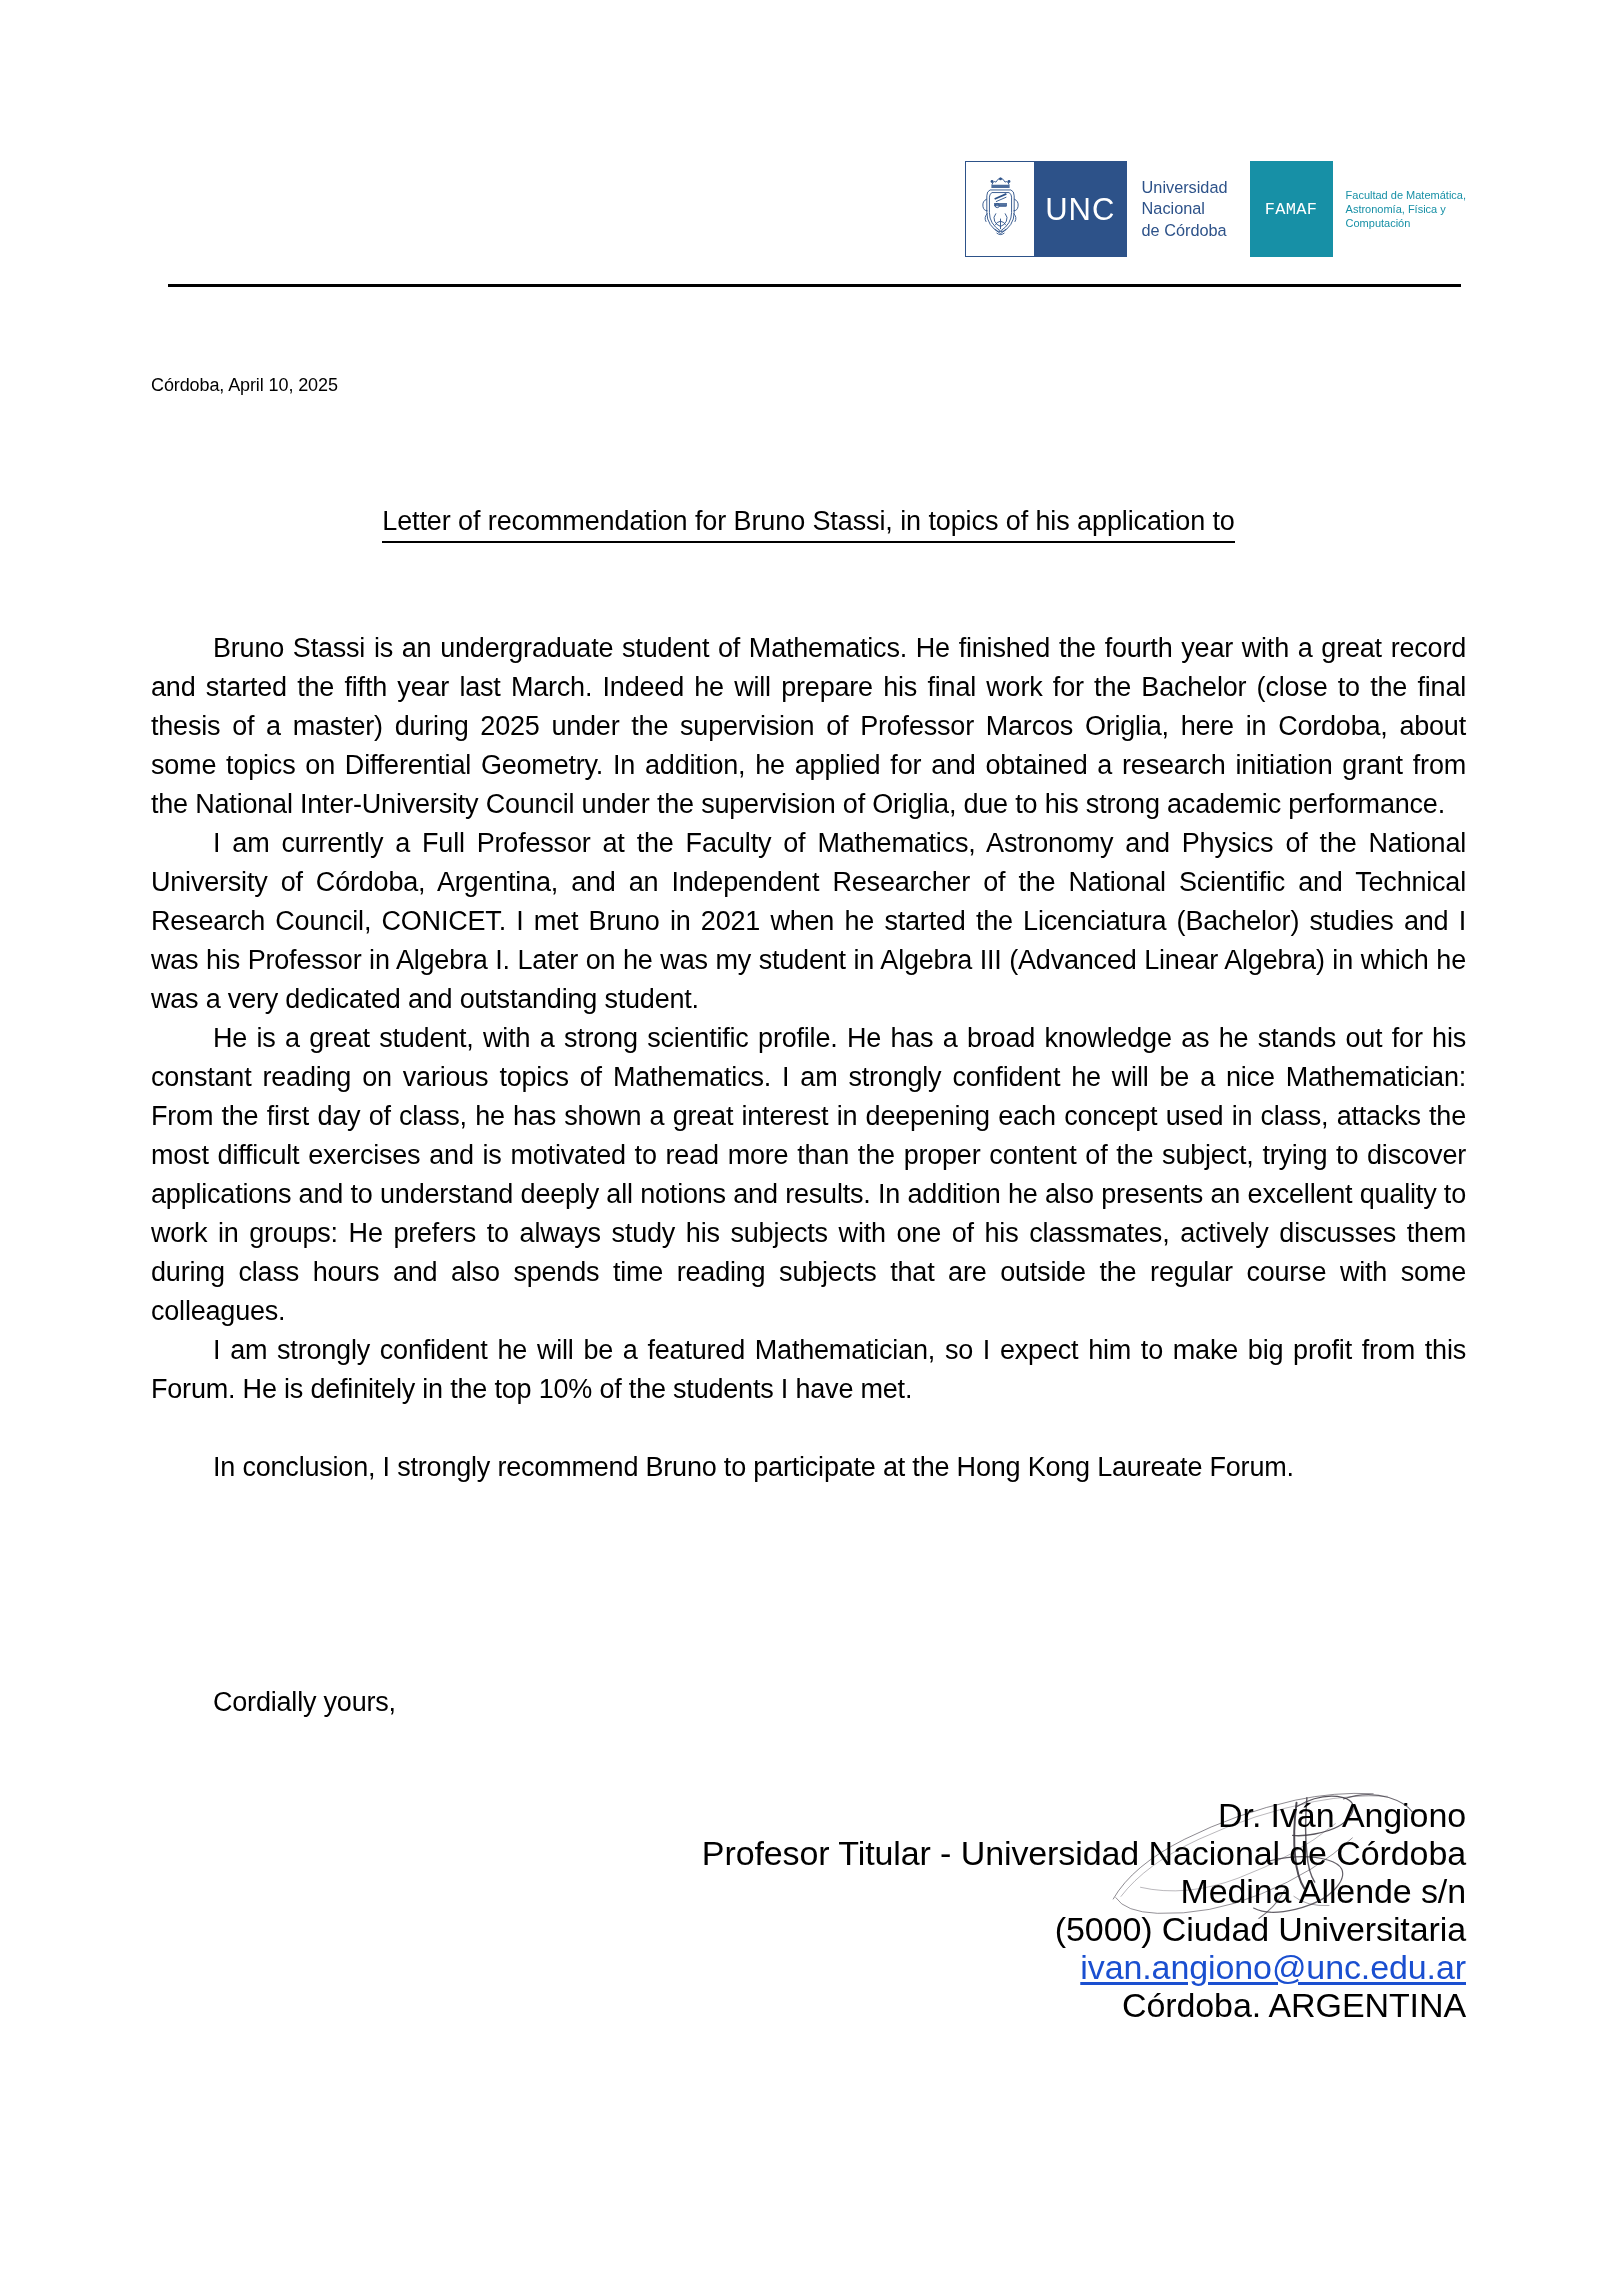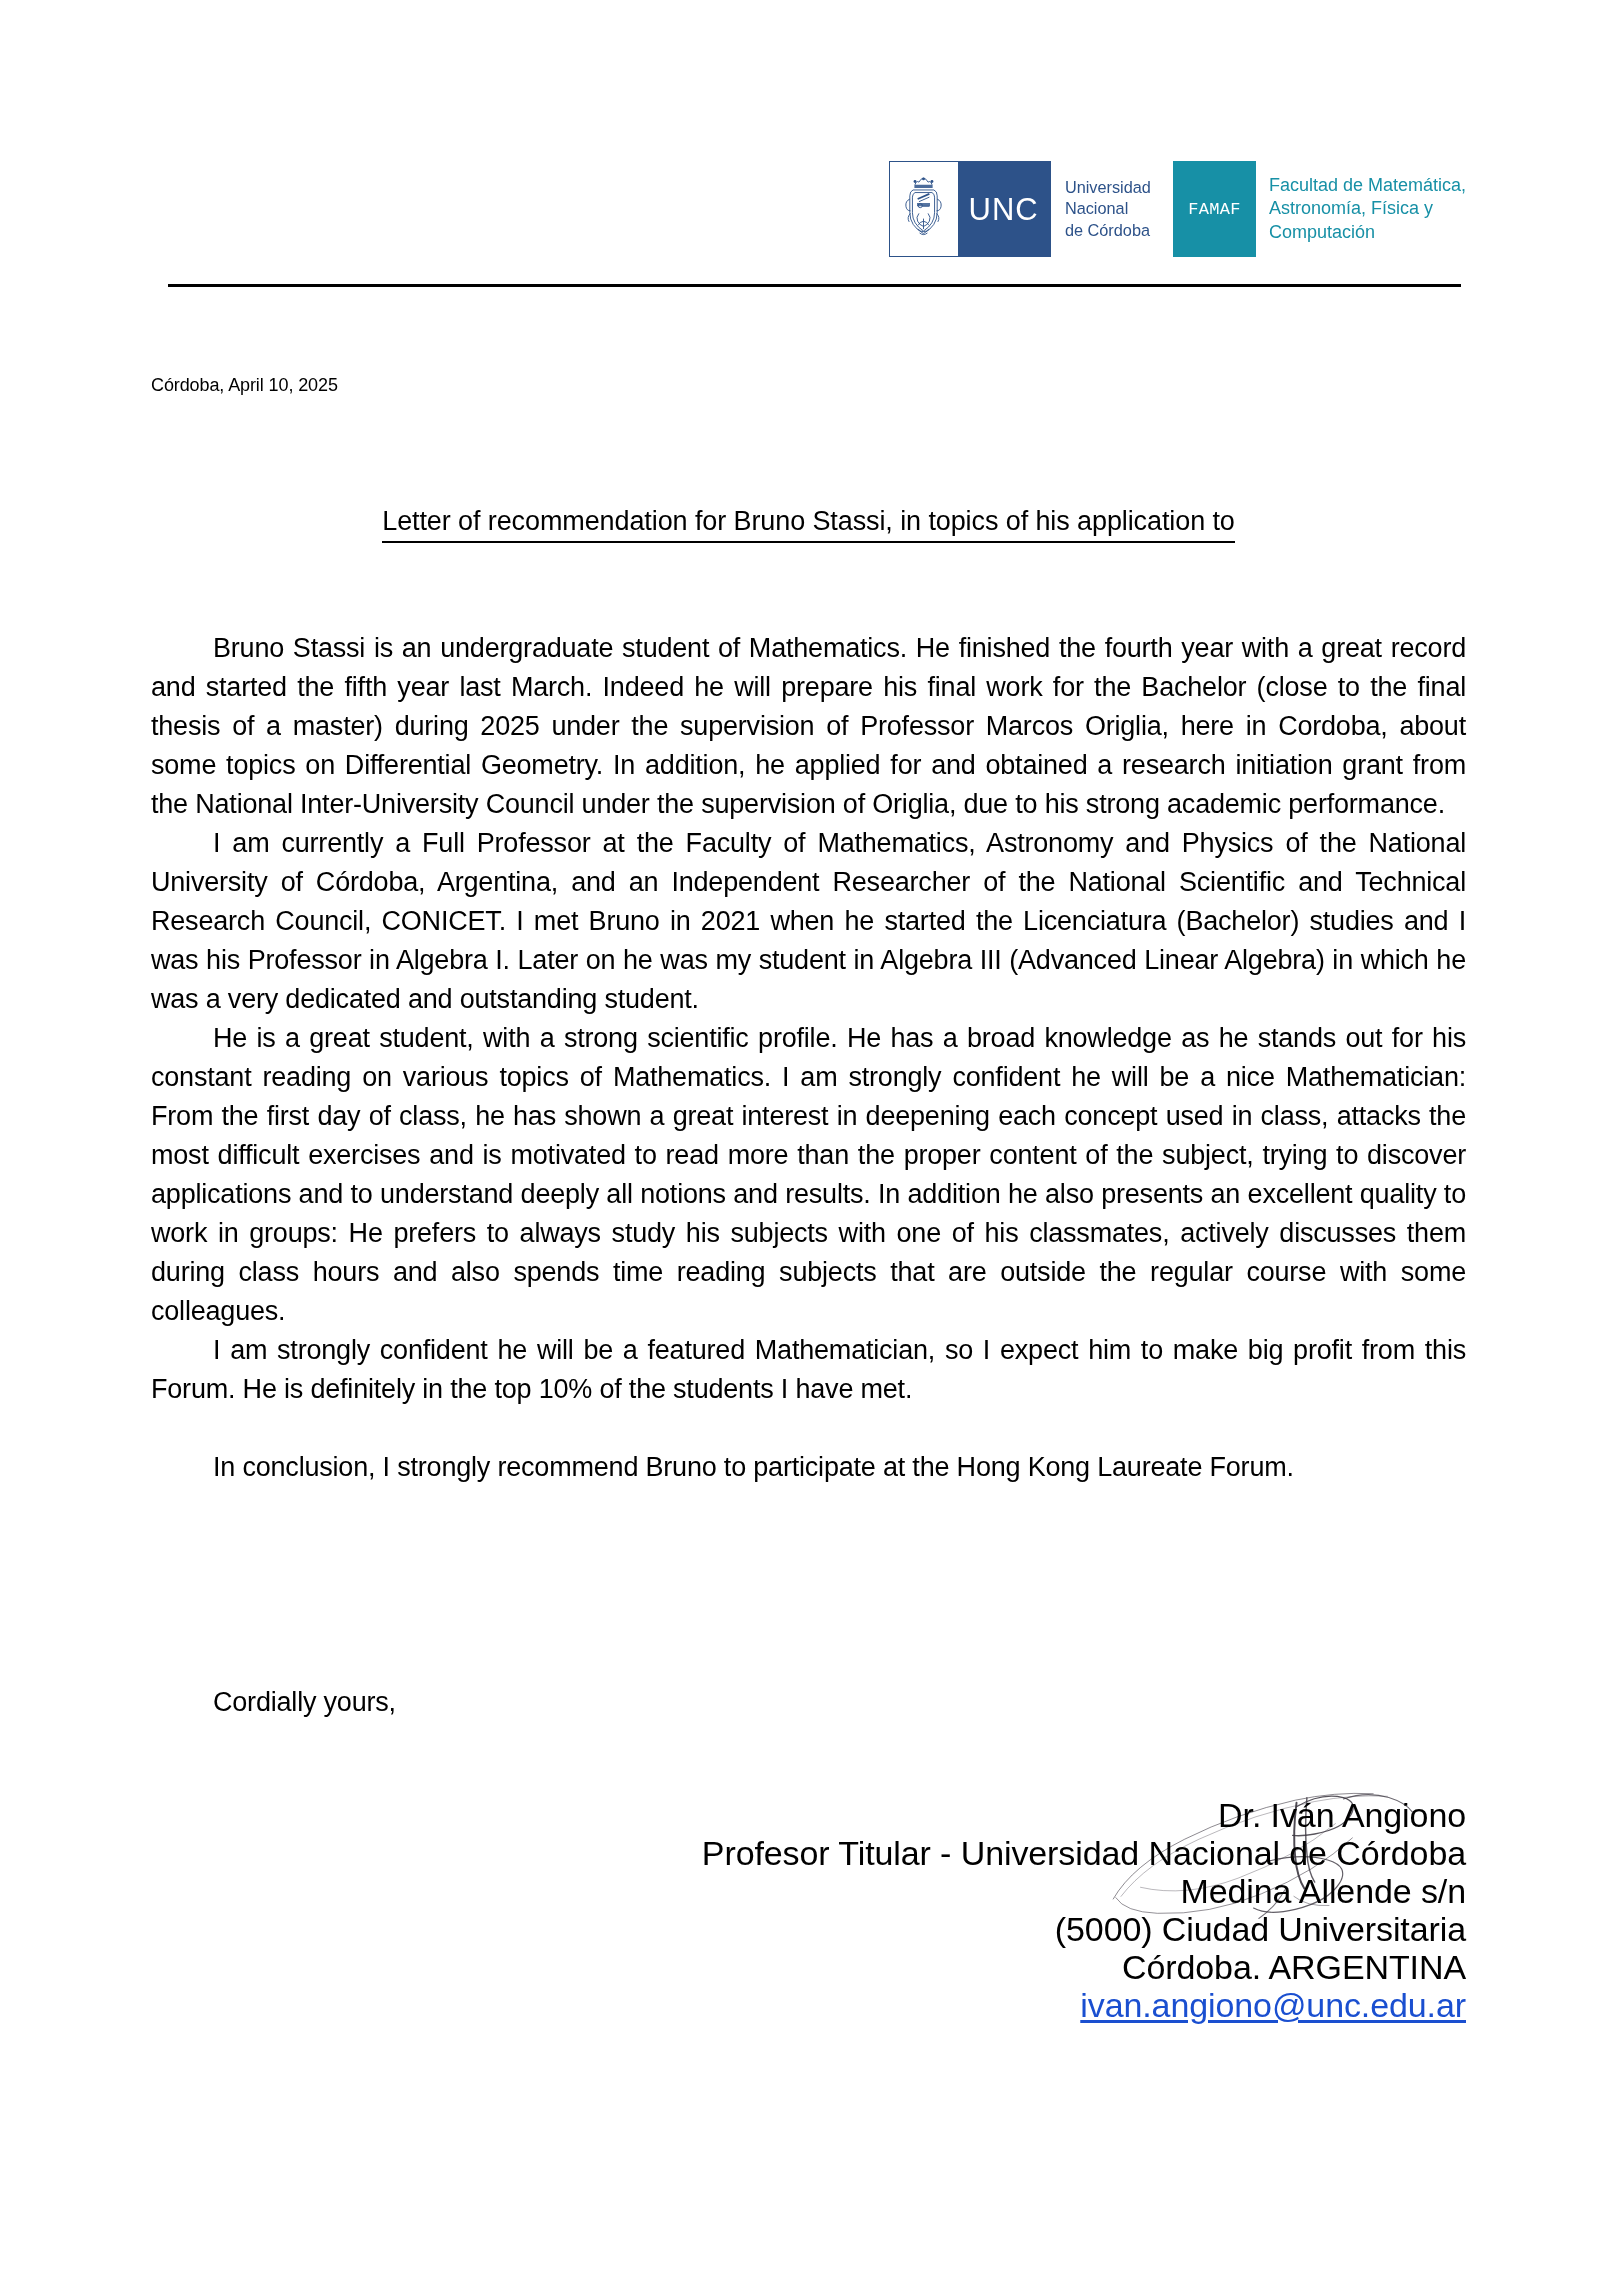--- a/index.html
+++ b/index.html
@@ -107,21 +107,21 @@
     color: #ffffff;
     font-size: 17px;
     letter-spacing: 0.3px;
     line-height: 1;
     font-family: Liberation Mono, monospace;
   }
   .famaf-name {
     margin-left: 13px;
     align-self: center;
     color: #1790a6;
-    font-size: 18px;
+    font-size: 11px;
     line-height: 1.30;
     white-space: pre-line;
   }
 
   .header-rule {
     position: absolute;
     left: 168px;
     top: 284px;
     width: 1293px;
     height: 3.3px;
@@ -329,19 +329,19 @@
         <path d="M282 186 q-16 28 -40 44" stroke-width="1.6" opacity="0.7"></path>
         <path d="M296 196 q20 16 54 14" stroke-width="1.2" opacity="0.6"></path>
       </svg>
     </div>
 
     <div class="signature-block">
       <div class="sig-name">Dr. Iván Angiono</div>
       <div class="sig-role">Profesor Titular - Universidad Nacional de Córdoba</div>
       <div class="sig-addr">Medina Allende s/n</div>
       <div class="sig-addr">(5000) Ciudad Universitaria</div>
+      <div class="sig-addr"><a class="email-link" href="#">ivan.angiono@unc.edu.ar</a></div>
       <div class="sig-addr">Córdoba. ARGENTINA</div>
-      <div class="sig-addr"><a class="email-link" href="#">ivan.angiono@unc.edu.ar</a></div>
     </div>
 
   </div>
 </div>
 
 
 </body></html>

